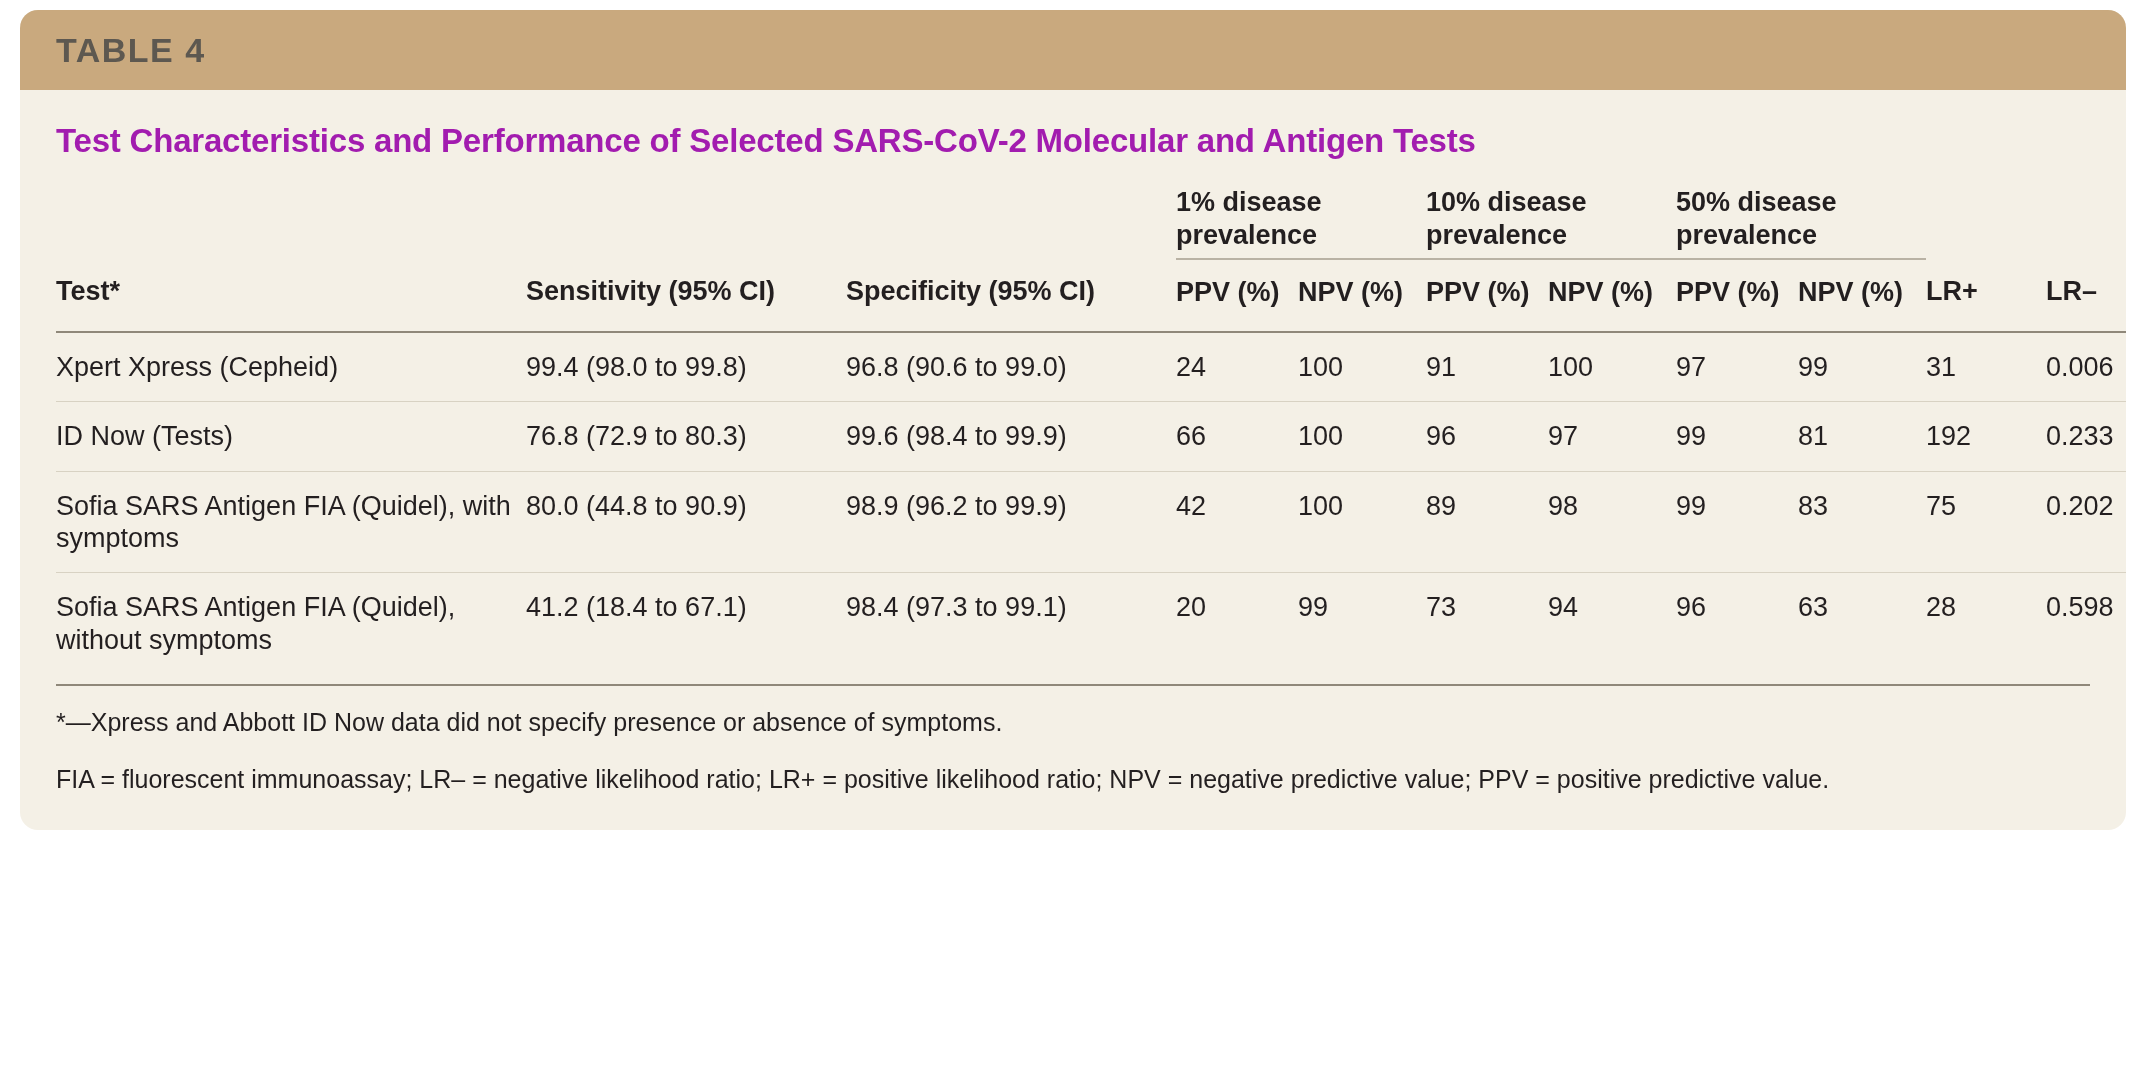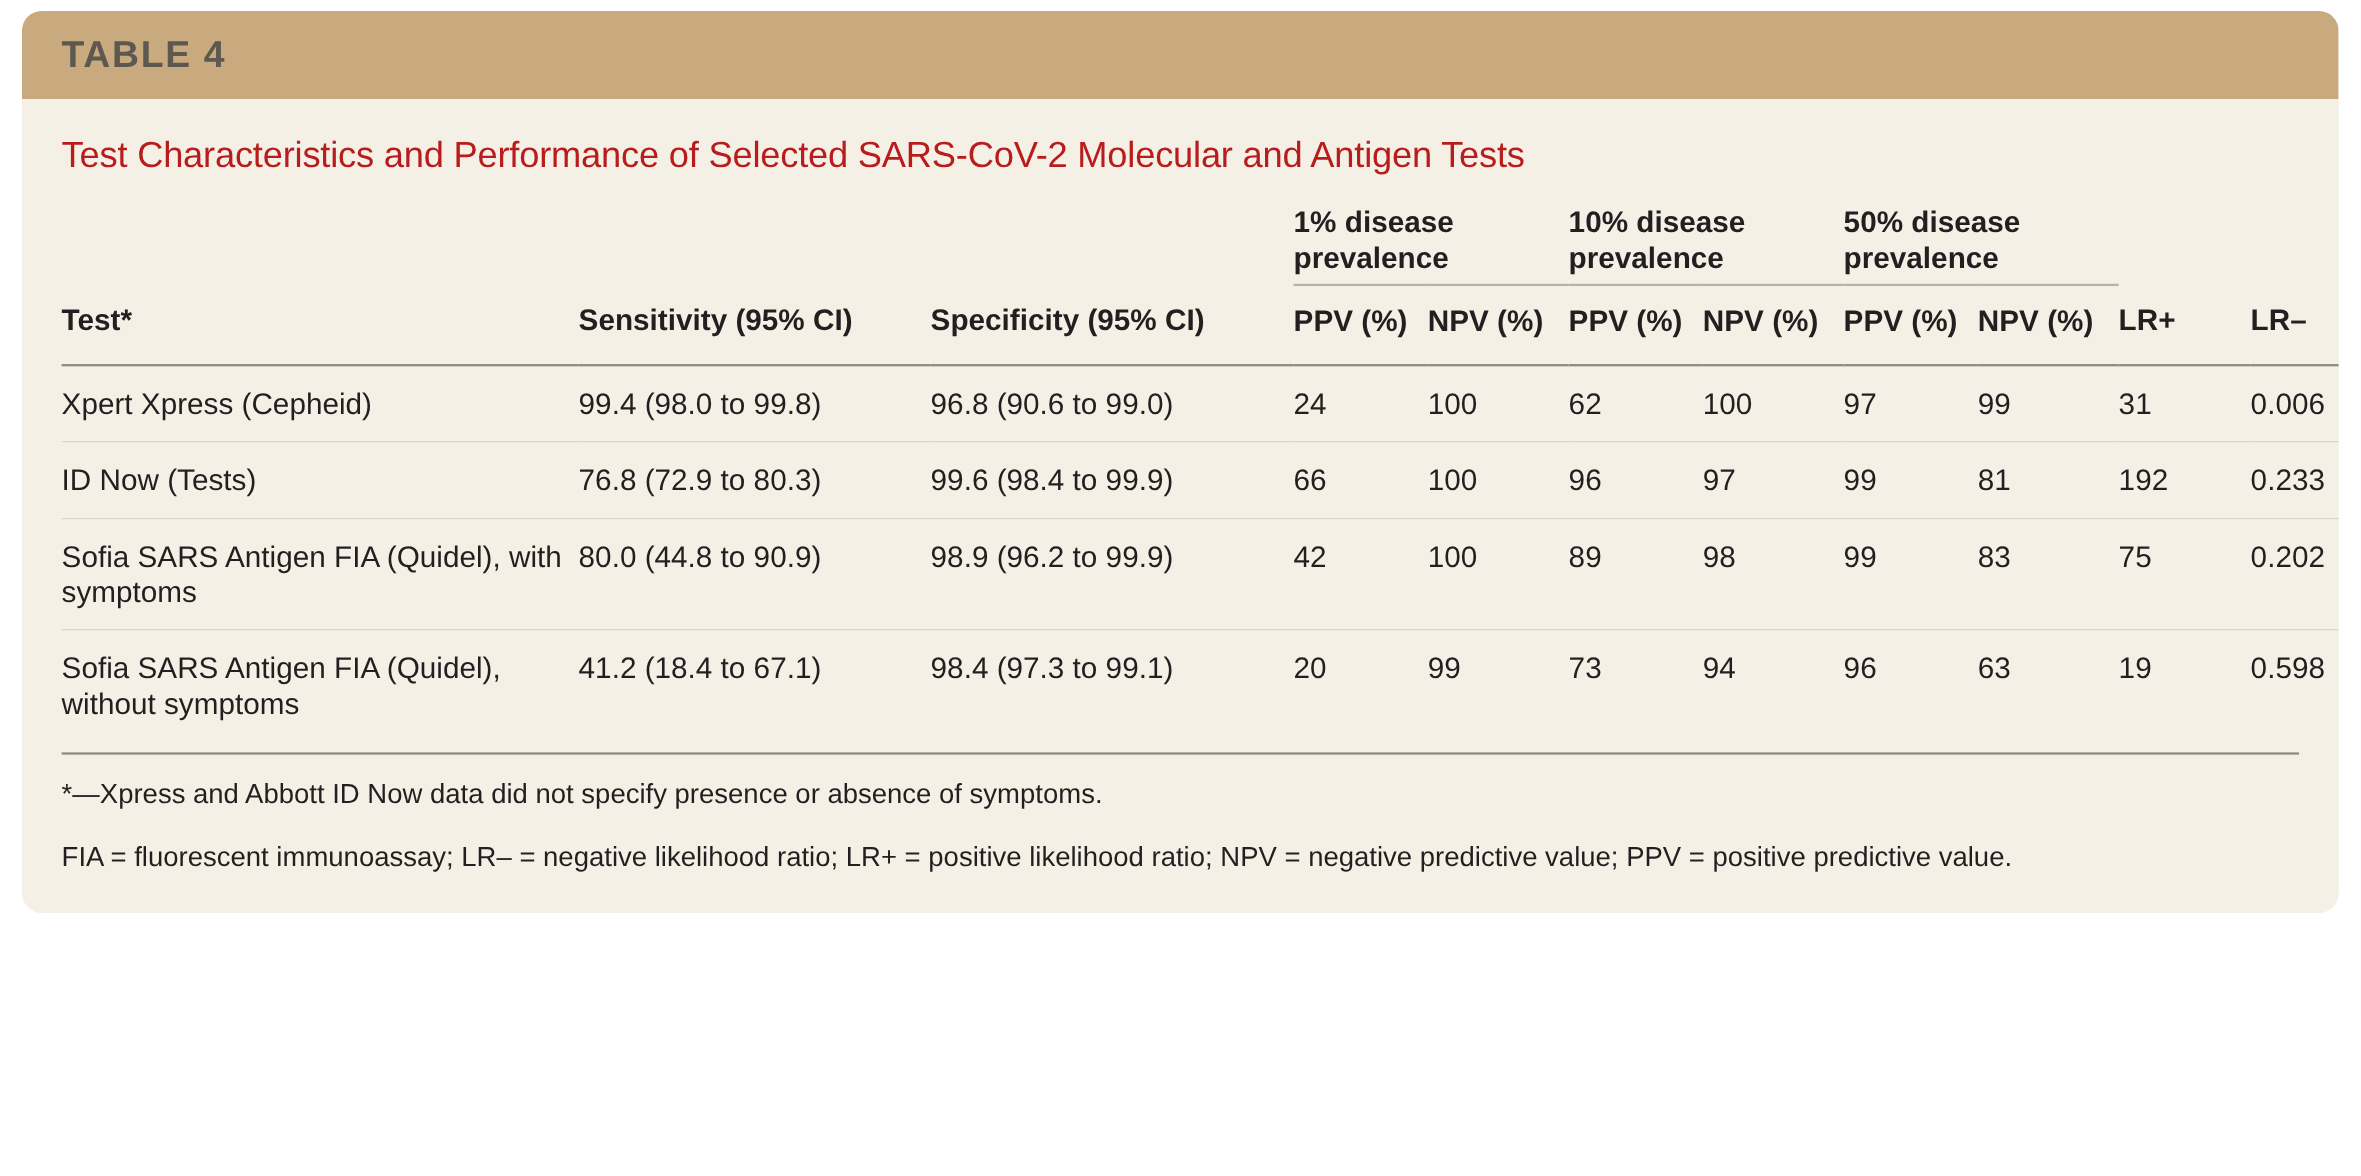--- a/index.html
+++ b/index.html
@@ -36,23 +36,23 @@
     font-weight: bold;
     letter-spacing: 1.5px;
     color: #5d5850;
     font-family: "Liberation Sans", sans-serif;
   }
   .table-body {
     padding: 26px 36px 34px 36px;
     box-sizing: border-box;
   }
   .table-title {
-    color: #b91c1c;
+    color: #a21caf;
     font-size: 33px;
-    font-weight: normal;
+    font-weight: bold;
     margin: 6px 0 26px 0;
     letter-spacing: -0.2px;
   }
   table.main {
     border-collapse: collapse;
     width: 100%;
     table-layout: fixed;
   }
   table.main td, table.main th {
     vertical-align: top;
@@ -165,21 +165,21 @@
           <td colspan="11"></td>
         </tr>
       </thead>
       <tbody>
         <tr class="data">
           <td>Xpert Xpress (Cepheid)</td>
           <td>99.4 (98.0 to 99.8)</td>
           <td>96.8 (90.6 to 99.0)</td>
           <td class="num">24</td>
           <td class="num">100</td>
-          <td class="num">62</td>
+          <td class="num">91</td>
           <td class="num">100</td>
           <td class="num">97</td>
           <td class="num">99</td>
           <td class="num">31</td>
           <td class="num">0.006</td>
         </tr>
         <tr class="data">
           <td>ID Now (Tests)</td>
           <td>76.8 (72.9 to 80.3)</td>
           <td>99.6 (98.4 to 99.9)</td>
@@ -208,21 +208,21 @@
         <tr class="data">
           <td>Sofia SARS Antigen FIA (Quidel), without symptoms</td>
           <td>41.2 (18.4 to 67.1)</td>
           <td>98.4 (97.3 to 99.1)</td>
           <td class="num">20</td>
           <td class="num">99</td>
           <td class="num">73</td>
           <td class="num">94</td>
           <td class="num">96</td>
           <td class="num">63</td>
-          <td class="num">19</td>
+          <td class="num">28</td>
           <td class="num">0.598</td>
         </tr>
       </tbody>
     </table>
 
     <div class="footer-rule"></div>
 
     <div class="footnotes">
       <div class="footnote">*—Xpress and Abbott ID Now data did not specify presence or absence of symptoms.</div>
       <div class="footnote">FIA = fluorescent immunoassay; LR– = negative likelihood ratio; LR+ = positive likelihood ratio; NPV = negative predictive value; PPV = positive predictive value.</div>

